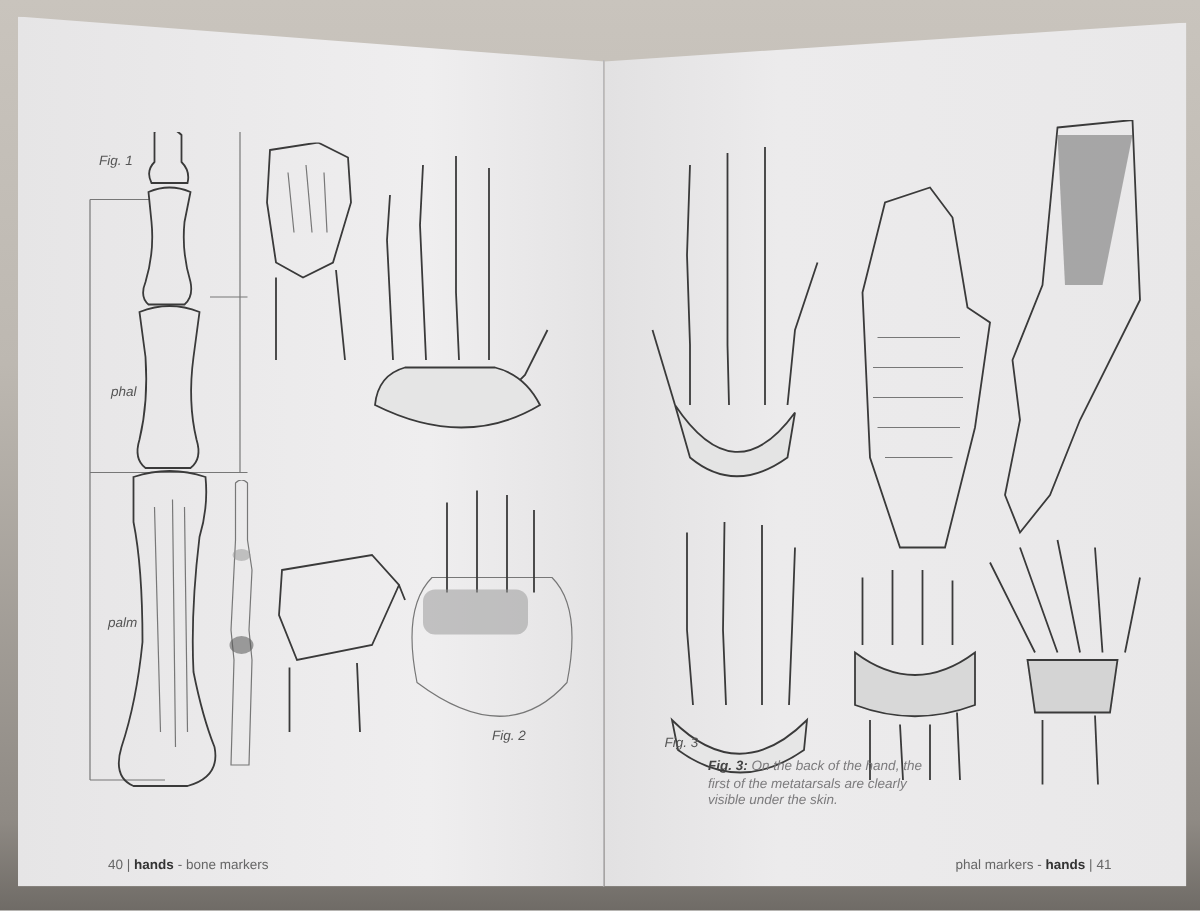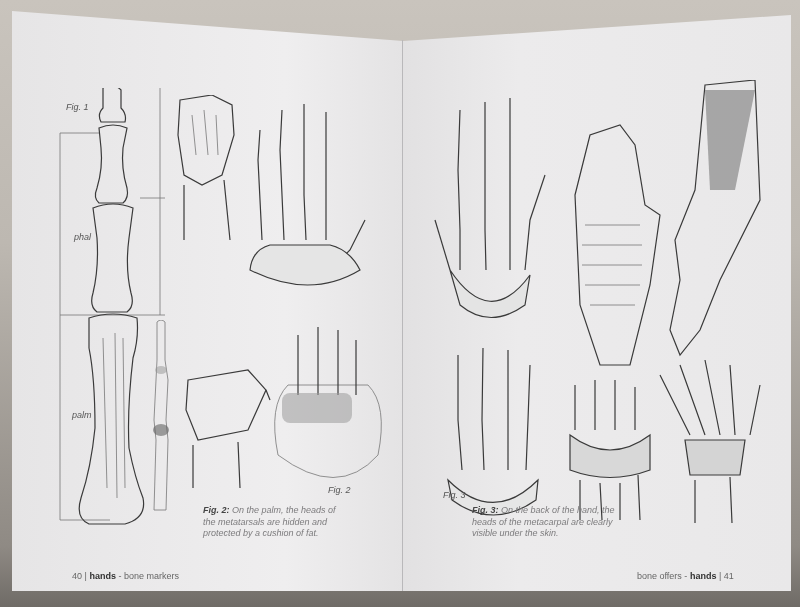--- a/index.html
+++ b/index.html
@@ -67,21 +67,21 @@
 
       <path d="M44 40 Q58 34 72 40 L68 60 Q66 80 72 100 Q74 110 68 115 L44 115 Q38 110 42 100 Q48 80 46 60 Z" class="pencil" fill="#cfcfcf"></path>
 
       <path d="M38 120 Q58 112 78 120 L74 150 Q70 180 76 205 Q80 218 72 224 L42 224 Q34 218 38 205 Q44 180 42 150 Z" class="pencil" fill="#c9c9c9"></path>
 
       <path d="M34 230 Q58 222 82 230 Q84 250 78 270 Q72 320 74 360 Q80 390 88 410 Q92 430 70 436 L34 436 Q20 430 26 410 Q36 380 40 340 Q40 290 34 260 Z" class="pencil" fill="#c4c4c4"></path>
       <path d="M48 250 L52 400 M60 245 L62 410 M68 250 L70 400" class="pencil-light"></path>
     </svg>
   </div>
   <span class="fig-label" style="left:66px;top:102px;">Fig. 1</span>
-  <span class="fig-label" style="left:74px;top:232px;">phal</span>
+  <span class="fig-label" style="left:74px;top:256px;">phal</span>
   <span class="fig-label" style="left:72px;top:410px;">palm</span>
 
   <div class="sketch" style="left:148px;top:320px;width:26px;height:200px;">
     <svg viewBox="0 0 26 200">
       <path d="M9 2 Q13 -2 17 2 L17 40 L20 60 L18 100 L20 120 L18 190 L6 190 L8 120 L6 100 L8 60 L9 40 Z" class="pencil-light" fill="#e8e8e8"></path>
       <ellipse cx="13" cy="50" rx="6" ry="4" class="shade"></ellipse>
       <ellipse cx="13" cy="110" rx="8" ry="6" class="dark" opacity=".55"></ellipse>
     </svg>
   </div>
 
@@ -119,24 +119,20 @@
     <svg viewBox="0 0 120 170">
       <path d="M10 130 Q0 80 20 60 L100 60 Q120 80 110 130 Q70 175 10 130 Z" class="pencil-light" fill="#e6e6e6"></path>
       <g class="pencil">
         <path d="M30 10 L30 70 M50 2 L50 70 M70 5 L70 70 M88 15 L88 70"></path>
       </g>
       <rect x="14" y="68" width="70" height="30" rx="8" class="shade"></rect>
     </svg>
   </div>
   <span class="fig-label" style="left:328px;top:485px;">Fig. 2</span>
 
-  <div class="caption" style="left:203px;top:505px;width:140px;">
-    <b>Fig. 2:</b>
-    <span>On the palm, the heads of the metatarsals are hidden and protected by a cushion of fat.</span>
-  </div>
 
   <div class="footer" style="left:72px;top:571px;">
     <span>40</span>
     <span>|</span>
     <span class="strong">hands</span>
     <span>- bone markers</span>
   </div>
 
   <div class="sketch" style="left:430px;top:90px;width:130px;height:240px;">
     <svg viewBox="0 0 130 240">
@@ -190,22 +186,22 @@
       <g class="pencil">
         <path d="M10 20 L40 80 M30 10 L55 80 M55 5 L70 80 M80 10 L85 80 M110 30 L100 80"></path>
         <path d="M35 85 L95 85 L90 120 L40 120 Z" fill="#d4d4d4"></path>
         <path d="M45 125 L45 168 M80 122 L82 168"></path>
       </g>
     </svg>
   </div>
 
   <div class="caption" style="left:472px;top:505px;width:145px;">
     <b>Fig. 3:</b>
-    <span>On the back of the hand, the heads of the metacarpal are clearly visible under the skin.</span>
+    <span>On the back of the hand, the first of the metatarsals are clearly visible under the skin.</span>
   </div>
 
   <div class="footer" style="left:637px;top:571px;">
-    <span>bone offers -</span>
+    <span>phal markers -</span>
     <span class="strong">hands</span>
     <span>|</span>
     <span>41</span>
   </div>
 </div>
 
 </body></html>

